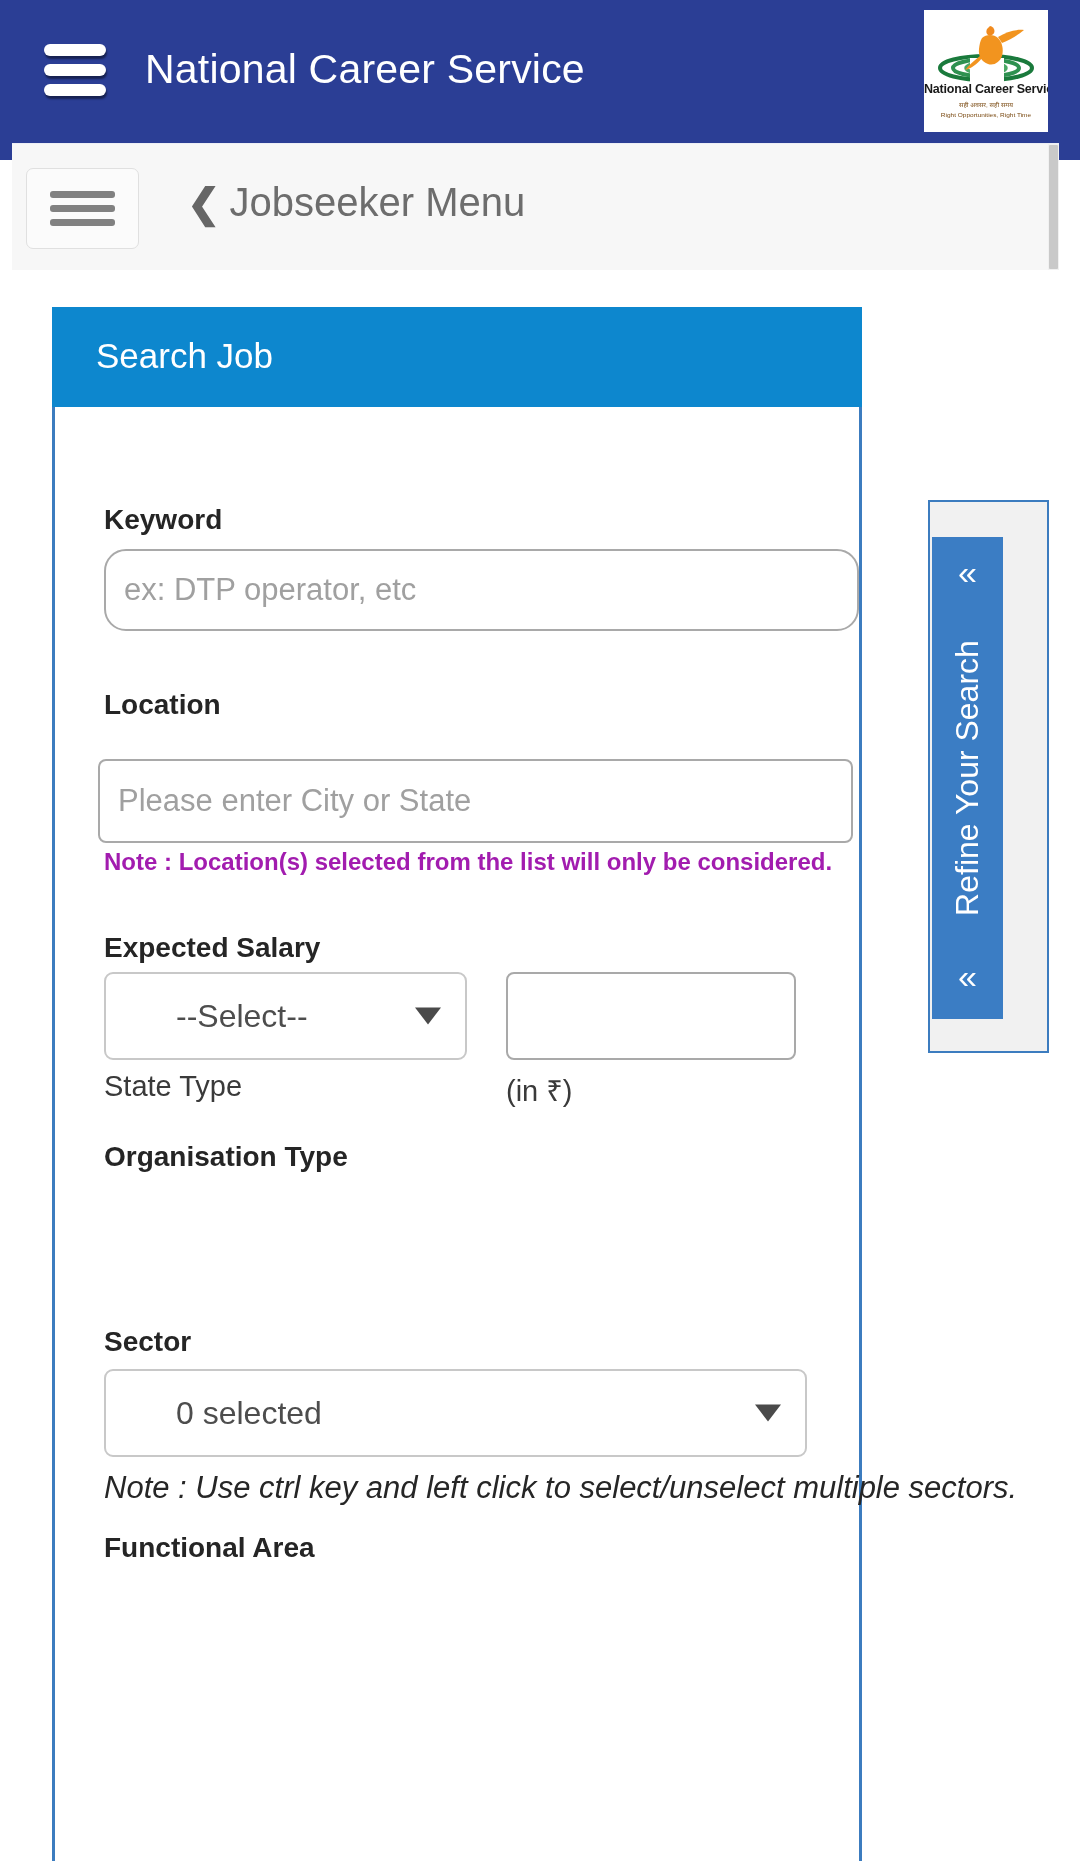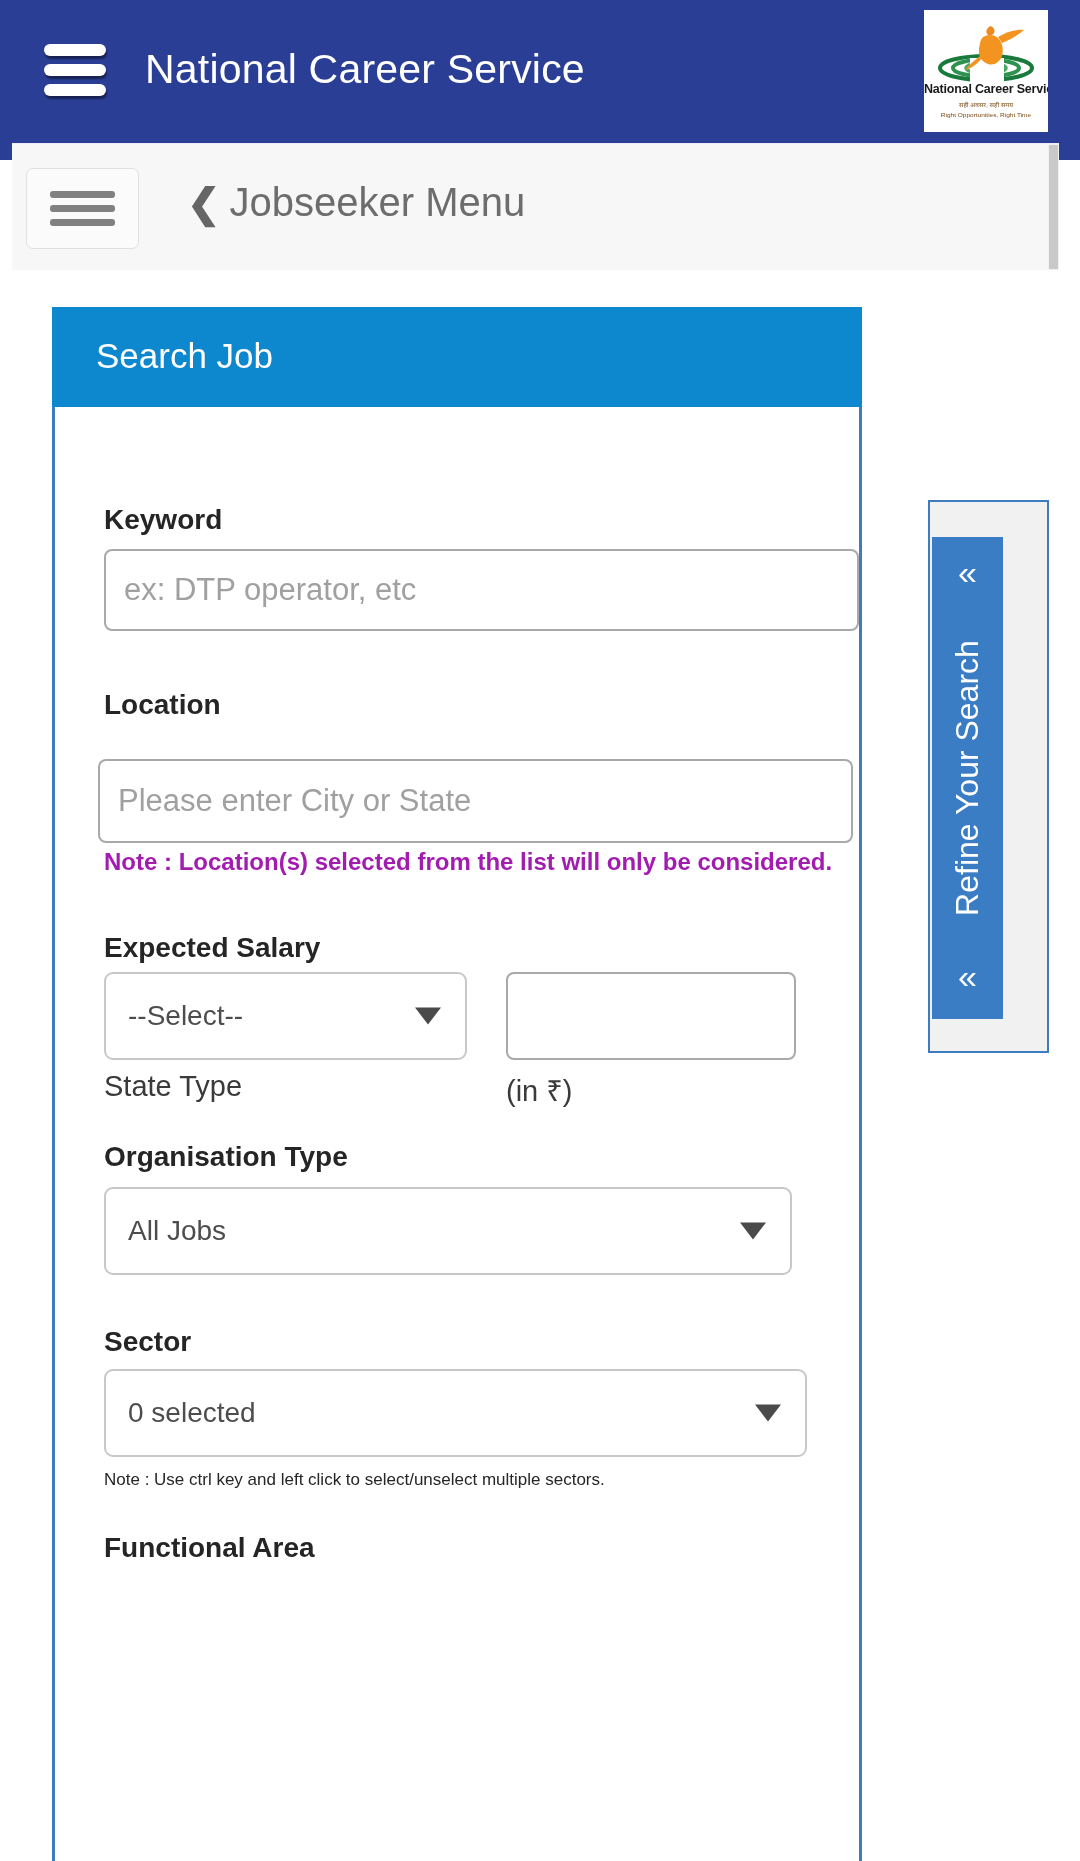--- a/index.html
+++ b/index.html
@@ -229,43 +229,44 @@
     box-sizing: border-box;
     border: 2px solid #c8c8c8;
     border-radius: 9px;
     background: #ffffff;
     display: flex;
     align-items: center;
     position: relative;
     cursor: pointer;
   }
   .select-value {
-    font-size: 28px;
+    font-size: 32px;
     color: #4d4d4d;
-    padding-left: 22px;
+    padding-left: 70px;
     white-space: nowrap;
   }
   .select-arrow {
     position: absolute;
     right: 24px;
     top: 50%;
     transform: translateY(-50%);
     width: 0; height: 0;
     border-left: 13px solid transparent;
     border-right: 13px solid transparent;
     border-top: 17px solid #4a4a4a;
   }
   .note-bold {
     font-size: 24px;
     font-weight: bold;
     color: #a21caf;
     white-space: nowrap;
   }
   .note-italic {
-    font-size: 17px;
+    font-size: 31px;
+    font-style: italic;
     color: #262626;
     white-space: nowrap;
   }
   .sub-label {
     font-size: 29px;
     color: #3a3a3a;
     white-space: nowrap;
   }
 
   
@@ -365,21 +366,21 @@
 <div class="card">
   <div class="card-header">
     <div class="card-header-title">Search Job</div>
   </div>
 
   <div class="card-body">
 
     <div class="field" style="left:49px; top:197px;">
       <div class="field-label">Keyword</div>
     </div>
-    <input class="text-input" type="text" style="position: absolute; left: 49px; top: 242px; width: 755px; height: 82px;" value="" placeholder="ex: DTP operator, etc">
+    <input class="text-input" type="text" style="position: absolute; left: 49px; top: 242px; width: 755px; height: 82px; border-radius: 22px;" value="" placeholder="ex: DTP operator, etc">
 
     <div class="field" style="left:49px; top:382px;">
       <div class="field-label">Location</div>
     </div>
     <input class="text-input" type="text" style="position: absolute; left: 43px; top: 452px; width: 755px; height: 84px;" value="" placeholder="Please enter City or State">
     <div class="note-bold" style="position:absolute; left:49px; top:541px;">Note : Location(s) selected from the list will only be considered.</div>
 
     <div class="field" style="left:49px; top:625px;">
       <div class="field-label">Expected Salary</div>
     </div>
@@ -387,24 +388,20 @@
       <span class="select-value">--Select--</span>
       <span class="select-arrow"></span>
     </div>
     <div class="sub-label" style="position:absolute; left:49px; top:763px;">State Type</div>
 
     <input class="text-input" type="text" style="position: absolute; left: 451px; top: 665px; width: 290px; height: 88px;" value="">
     <div class="sub-label" style="position:absolute; left:451px; top:763px;">(in ₹)</div>
 
     <div class="field" style="left:49px; top:834px;">
       <div class="field-label">Organisation Type</div>
-    </div>
-    <div class="select-box" style="position:absolute; left:49px; top:880px; width:688px; height:88px;">
-      <span class="select-value">All Jobs</span>
-      <span class="select-arrow"></span>
     </div>
 
     <div class="field" style="left:49px; top:1019px;">
       <div class="field-label">Sector</div>
     </div>
     <div class="select-box" style="position:absolute; left:49px; top:1062px; width:703px; height:88px;">
       <span class="select-value">0 selected</span>
       <span class="select-arrow"></span>
     </div>
     <div class="note-italic" style="position:absolute; left:49px; top:1163px;">Note : Use ctrl key and left click to select/unselect multiple sectors.</div>

